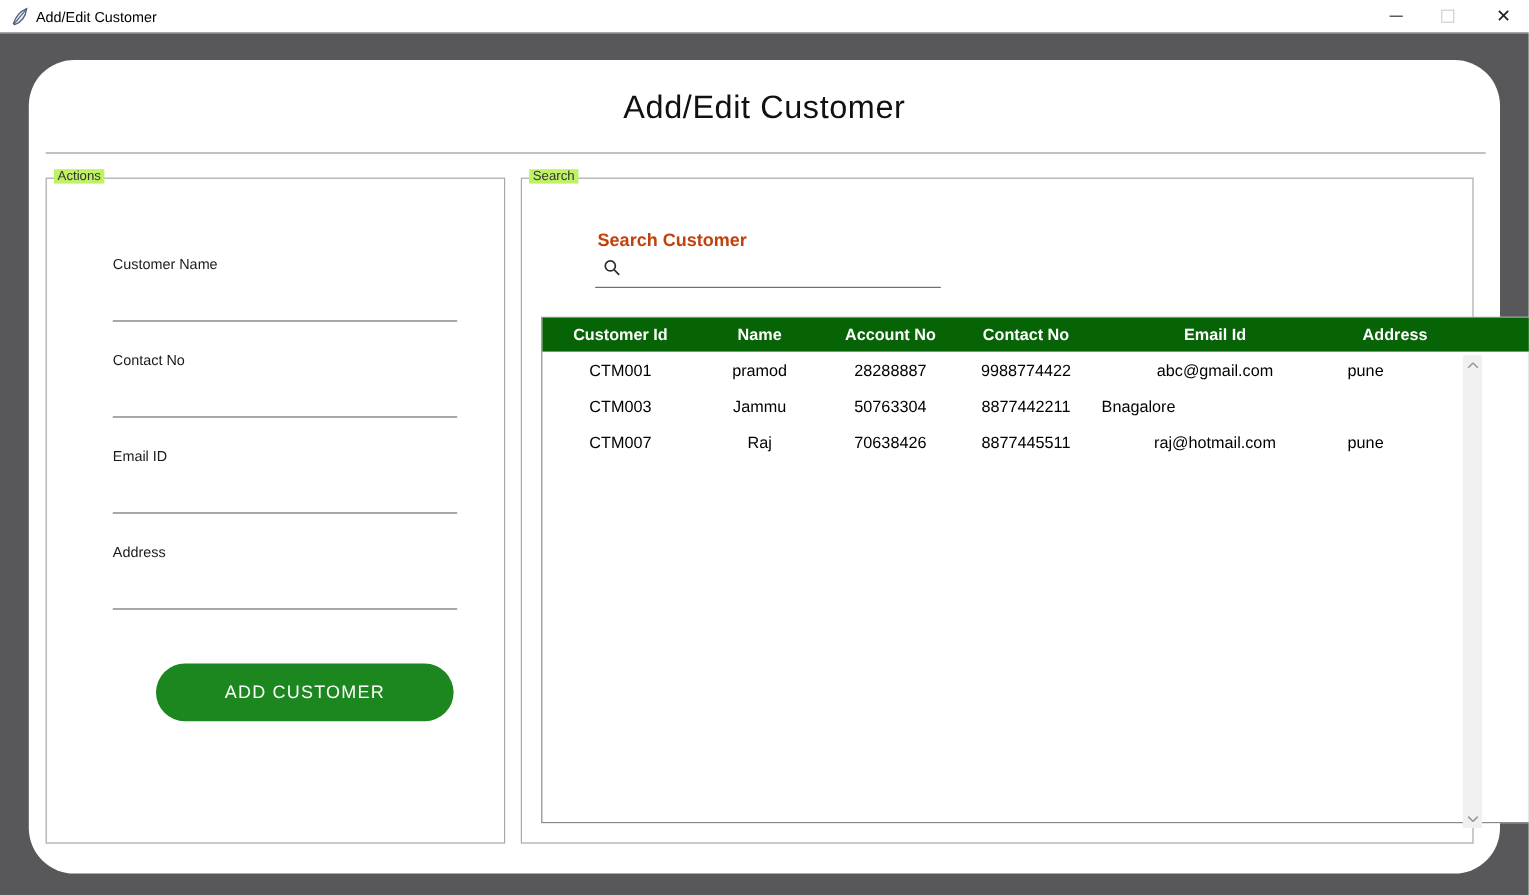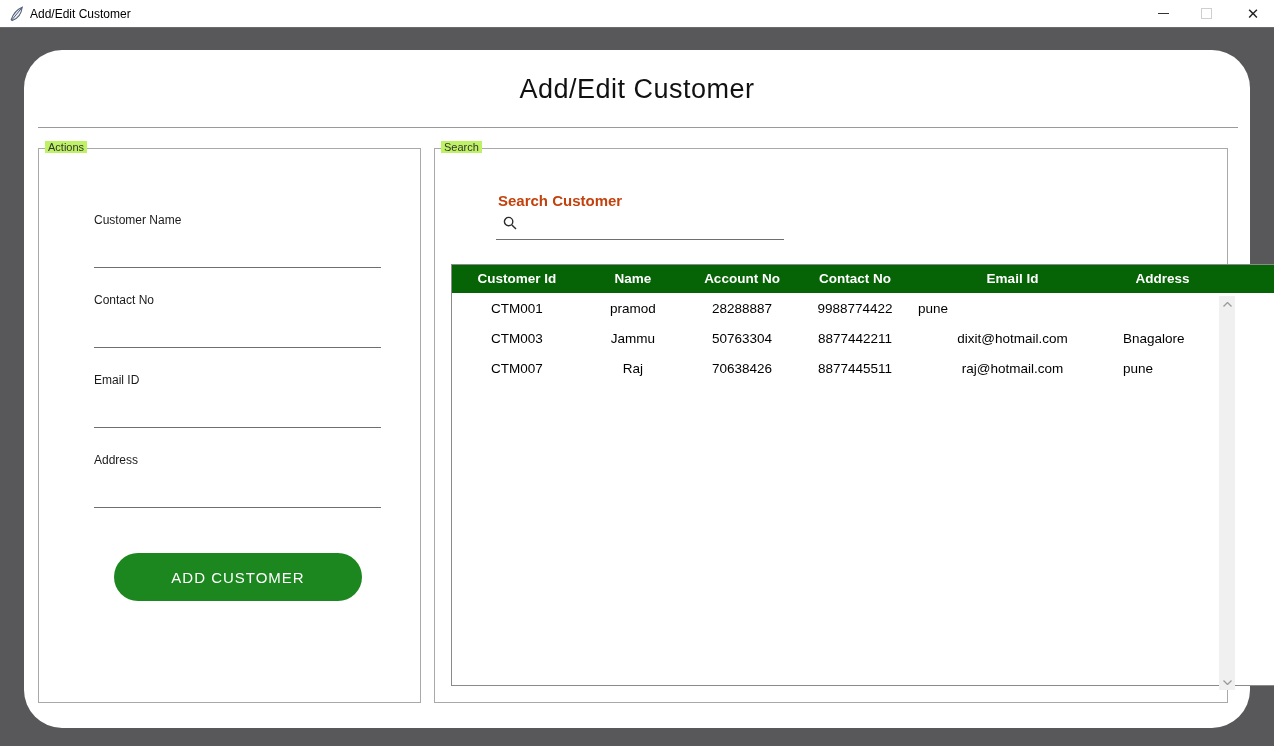--- a/index.html
+++ b/index.html
@@ -40,21 +40,21 @@
   .panel-label{position:absolute;top:-8px;left:6px;background:#bef264;padding:0 3px;
                font-size:11px;color:#333;}
   .panel-actions{left:14px;top:98px;width:383px;height:555px;}
   .panel-search{left:410px;top:98px;width:794px;height:555px;}
 
   
   .field-label{position:absolute;left:55px;font-size:12px;color:#1a1a1a;}
   .uinput{position:absolute;left:55px;width:287px;height:26px;background:transparent;
           border:none;border-bottom:1px solid #6f6f6f;font-size:13px;outline:none;
           font-family:"Liberation Sans",sans-serif;}
-  .add-btn{position:absolute;left:75px;top:404px;width:248px;height:48px;border:none;
+  .add-btn{position:absolute;left:91px;top:404px;width:248px;height:48px;border:none;
            border-radius:24px;background:var(--button-green);color:#fff;font-size:15px;
            letter-spacing:1px;font-family:"Liberation Sans",sans-serif;cursor:pointer;}
 
   
   .search-title{position:absolute;left:63px;top:43px;font-size:15px;font-weight:bold;color:#c2410c;}
   .search-wrap{position:absolute;left:61px;top:64px;width:288px;height:27px;}
   .search-input{position:absolute;left:0;top:0;width:288px;height:27px;background:transparent;
                 border:none;border-bottom:1px solid #6f6f6f;padding-left:26px;font-size:13px;
                 outline:none;font-family:"Liberation Sans",sans-serif;}
   .search-icon{position:absolute;left:7px;top:3px;width:15px;height:15px;pointer-events:none;}
@@ -144,28 +144,28 @@
             <div class="th c3">Contact No</div>
             <div class="th c4">Email Id</div>
             <div class="th c5">Address</div>
           </div>
         <div class="tbody">
             <div class="trow">
               <div class="td c0">CTM001</div>
               <div class="td c1">pramod</div>
               <div class="td c2">28288887</div>
               <div class="td c3">9988774422</div>
+              <div class="td c4">abc@gmail.com</div>
               <div class="td c5">pune</div>
             </div>
             <div class="trow">
               <div class="td c0">CTM003</div>
               <div class="td c1">Jammu</div>
               <div class="td c2">50763304</div>
               <div class="td c3">8877442211</div>
-              <div class="td c4">dixit@hotmail.com</div>
               <div class="td c5">Bnagalore</div>
             </div>
             <div class="trow">
               <div class="td c0">CTM007</div>
               <div class="td c1">Raj</div>
               <div class="td c2">70638426</div>
               <div class="td c3">8877445511</div>
               <div class="td c4">raj@hotmail.com</div>
               <div class="td c5">pune</div>
             </div>

